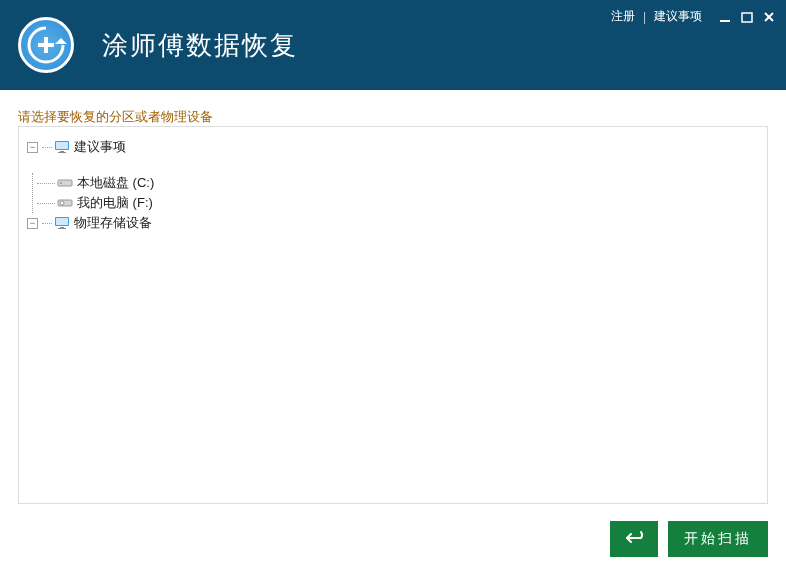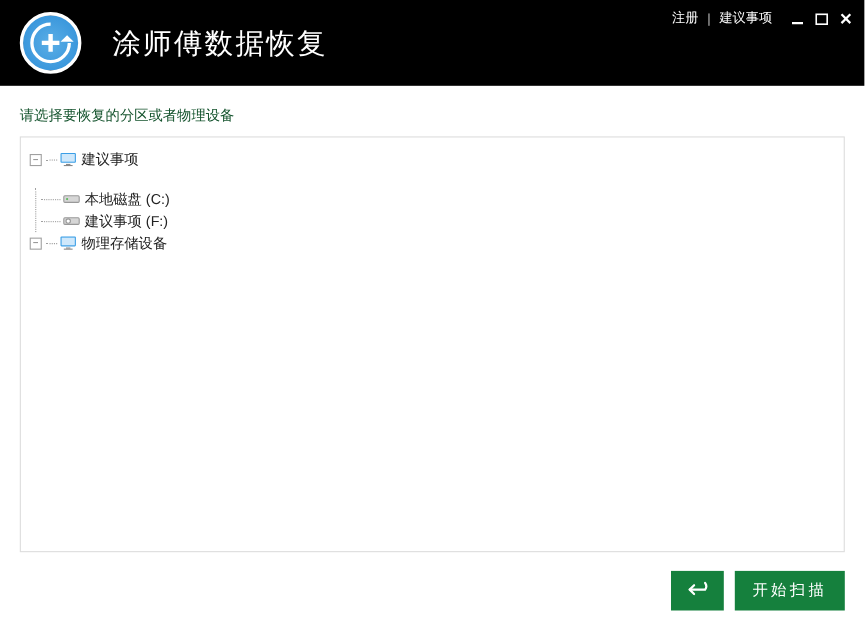--- a/index.html
+++ b/index.html
@@ -5,22 +5,22 @@
 * { margin: 0; padding: 0; box-sizing: border-box; }
 body {
   font-family: "Microsoft YaHei", "微软雅黑", Arial, sans-serif;
   font-size: 12px;
   width: 786px;
   height: 577px;
   overflow: hidden;
   background: #fff;
 }
 .header {
-  height: 78px;
-  background: #000000;
+  height: 90px;
+  background: #0c4a6e;
   position: relative;
   display: flex;
   align-items: center;
 }
 .top-links {
   position: absolute;
   top: 8px;
   right: 10px;
   display: flex;
   align-items: center;
@@ -61,22 +61,21 @@
   font-size: 26px;
   font-weight: 300;
   margin-left: 28px;
   letter-spacing: 2px;
 }
 .body-area {
   padding: 18px 18px 0 18px;
 }
 .instruction {
   font-size: 13px;
-  color: #14532d;
-  margin-bottom: 10px;
+  color: #a16207;
 }
 .tree-panel {
   border: 1px solid #ddd;
   height: 378px;
   padding: 10px 8px;
   font-size: 13px;
   color: #222;
   overflow: auto;
 }
 .tree-row {
@@ -221,21 +220,21 @@
         <span>本地磁盘  (C:)</span>
       </div>
       <div class="tree-row">
         <span class="dotted-h"></span>
         <span class="tree-icon">
           <svg width="16" height="12" viewBox="0 0 16 12">
               <rect x="1" y="3" width="14" height="6" rx="1" fill="#d6d6d6" stroke="#999"></rect>
               <circle cx="5" cy="6" r="2" fill="#fff" stroke="#999"></circle>
             </svg>
         </span>
-        <span>建议事项  (F:)</span>
+        <span>我的电脑  (F:)</span>
       </div>
     </div>
 
     <div class="tree-row">
       <span class="expander">−</span>
       <span class="dotted-h-short"></span>
       <span class="tree-icon">
         <svg width="16" height="14" viewBox="0 0 16 14">
             <rect x="1" y="1" width="14" height="9" rx="1" fill="#3a9ee6"></rect>
             <rect x="2" y="2" width="12" height="7" fill="#cfe8fb"></rect>

